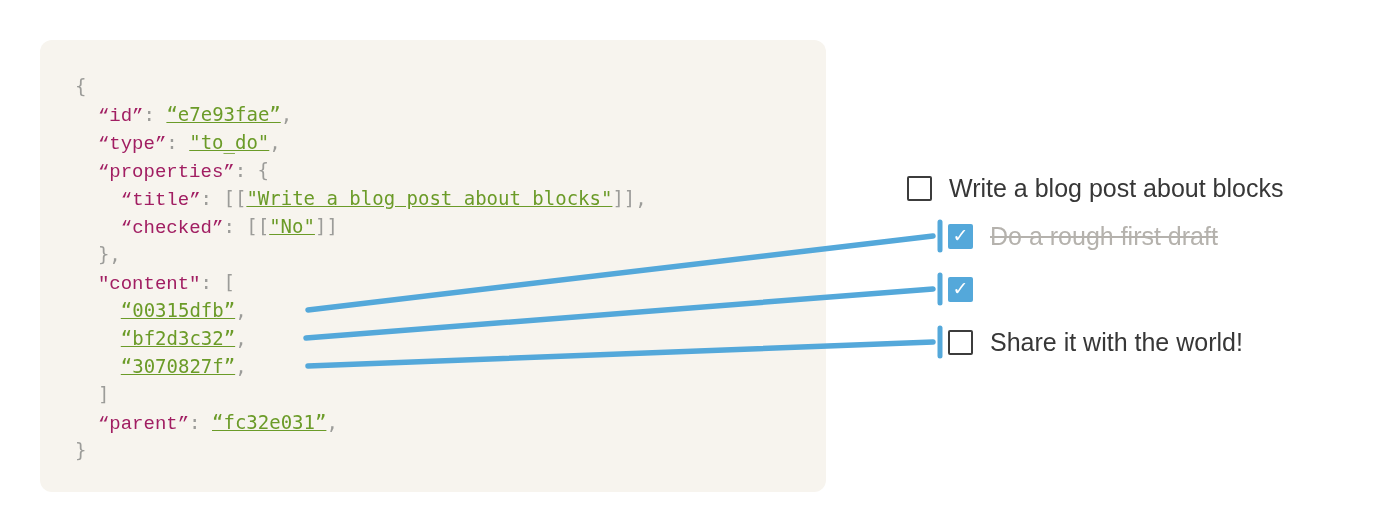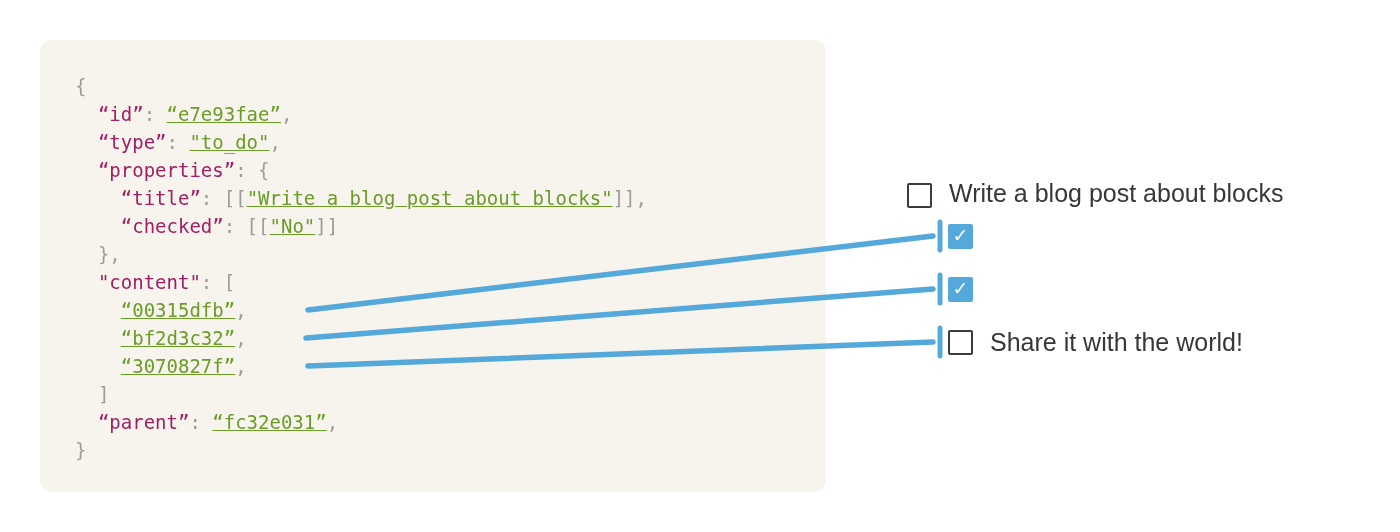--- a/index.html
+++ b/index.html
@@ -30,21 +30,21 @@
     border-radius:12px;
   }
   .code-lines{
     position:absolute;left:35px;top:32px;
     font-family:"DejaVu Sans Mono", monospace;
     font-size:19px;line-height:28px;
     white-space:pre;
     color:var(--code-pun);
   }
   .code-line{height:28px;}
-  .tok-key{color:var(--code-key);}
+  .tok-key{color:var(--code-key);font-family:Liberation Mono, monospace;}
   .tok-str{color:var(--code-str);text-decoration:underline;}
   .tok-pun{color:var(--code-pun);}
   
   .connectors{
     position:absolute;left:0;top:0;width:1400px;height:532px;
     pointer-events:none;
   }
   .connector-line,.connector-terminal{
     stroke:var(--blue);
     stroke-linecap:round;
@@ -104,28 +104,29 @@
   <svg class="connectors" id="connectors" viewBox="0 0 1400 532">
       <line class="connector-line" x1="308" y1="310" x2="933" y2="236"></line>
       <line class="connector-terminal" x1="940" y1="222" x2="940" y2="250"></line>
       <line class="connector-line" x1="306" y1="338" x2="933" y2="289"></line>
       <line class="connector-terminal" x1="940" y1="275" x2="940" y2="303"></line>
       <line class="connector-line" x1="308" y1="366" x2="933" y2="342"></line>
       <line class="connector-terminal" x1="940" y1="328" x2="940" y2="356"></line>
     </svg>
 
   <div id="todo-list">
-      <div class="todo-item" style="left: 907px; top: 168px; align-items: flex-end;">
+      <div class="todo-item" style="left: 907px; top: 168px;">
         <div class="checkbox unchecked"></div>
         <span class="todo-label">Write a blog post about blocks</span>
       </div>
       <div class="todo-item" style="left: 948px; top: 216px;">
         <div class="checkbox checked">
           <span class="checkmark">✓</span>
         </div>
+        <span class="todo-label done">Do a rough first draft</span>
       </div>
       <div class="todo-item" style="left: 948px; top: 269px;">
         <div class="checkbox checked">
           <span class="checkmark">✓</span>
         </div>
       </div>
       <div class="todo-item" style="left: 948px; top: 322px;">
         <div class="checkbox unchecked"></div>
         <span class="todo-label">Share it with the world!</span>
       </div>

